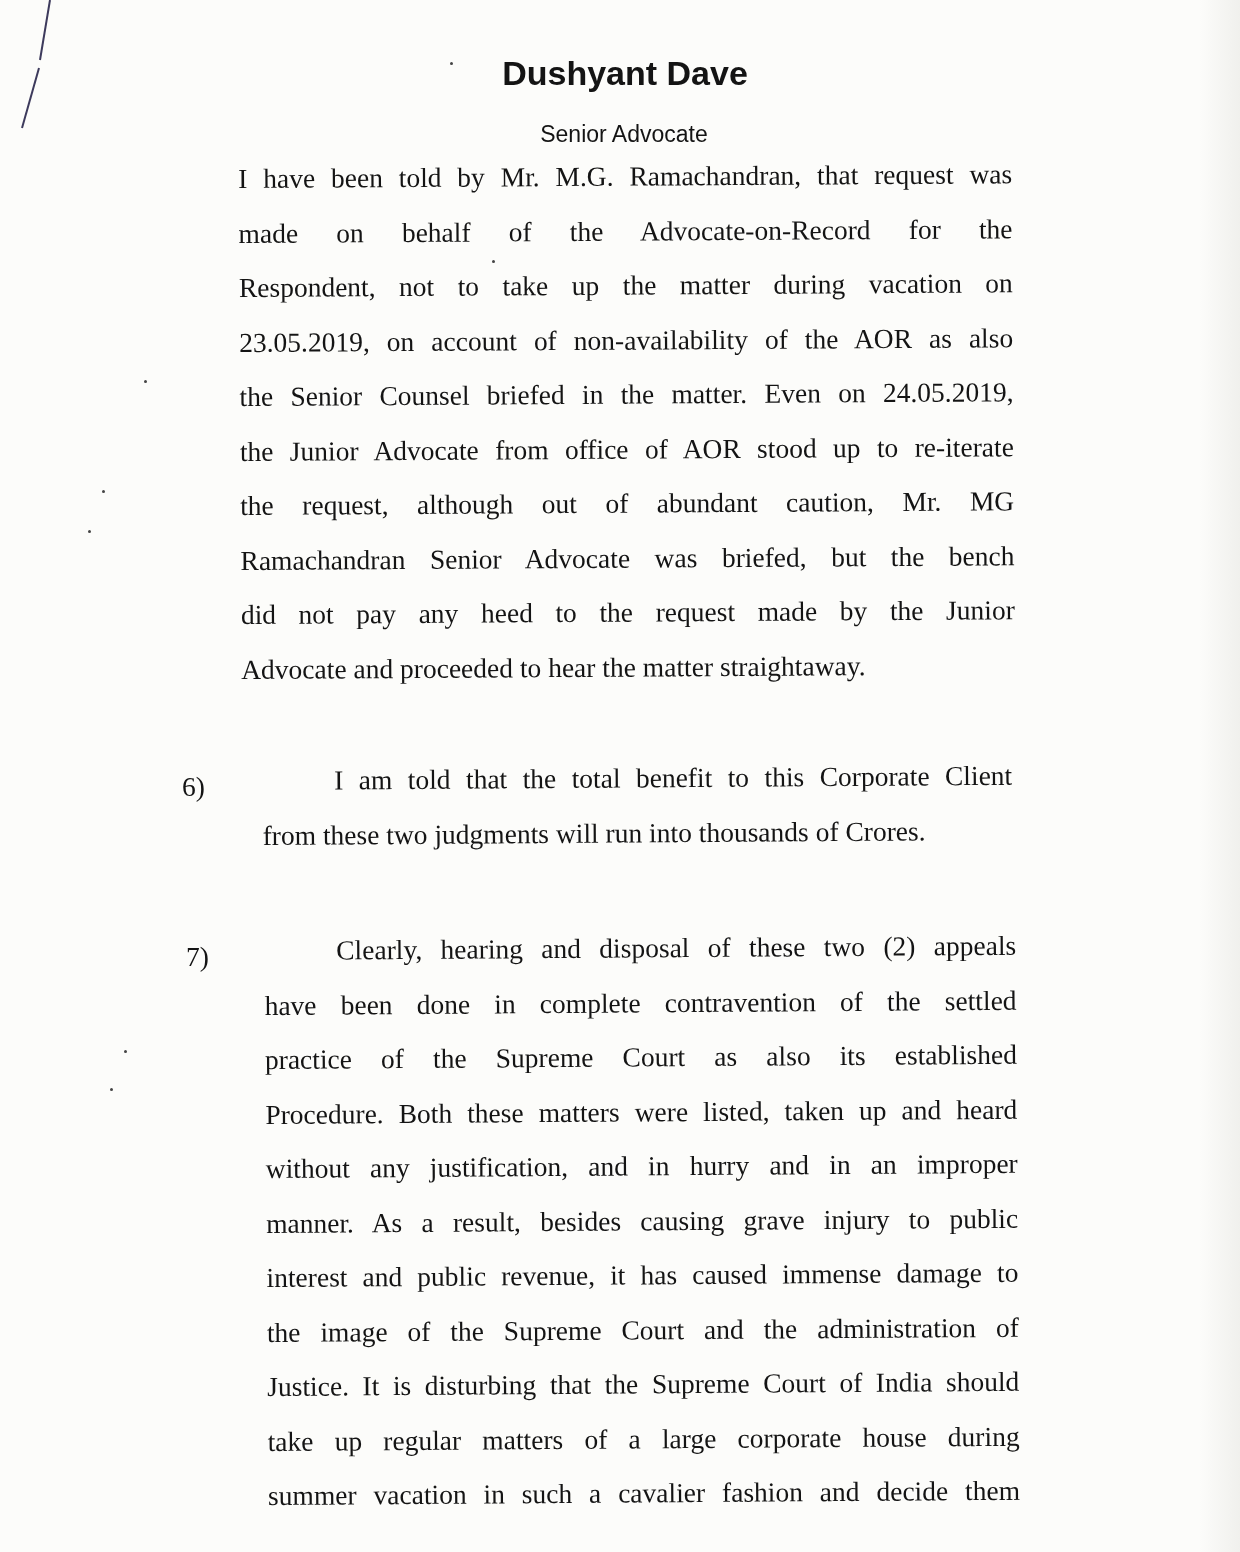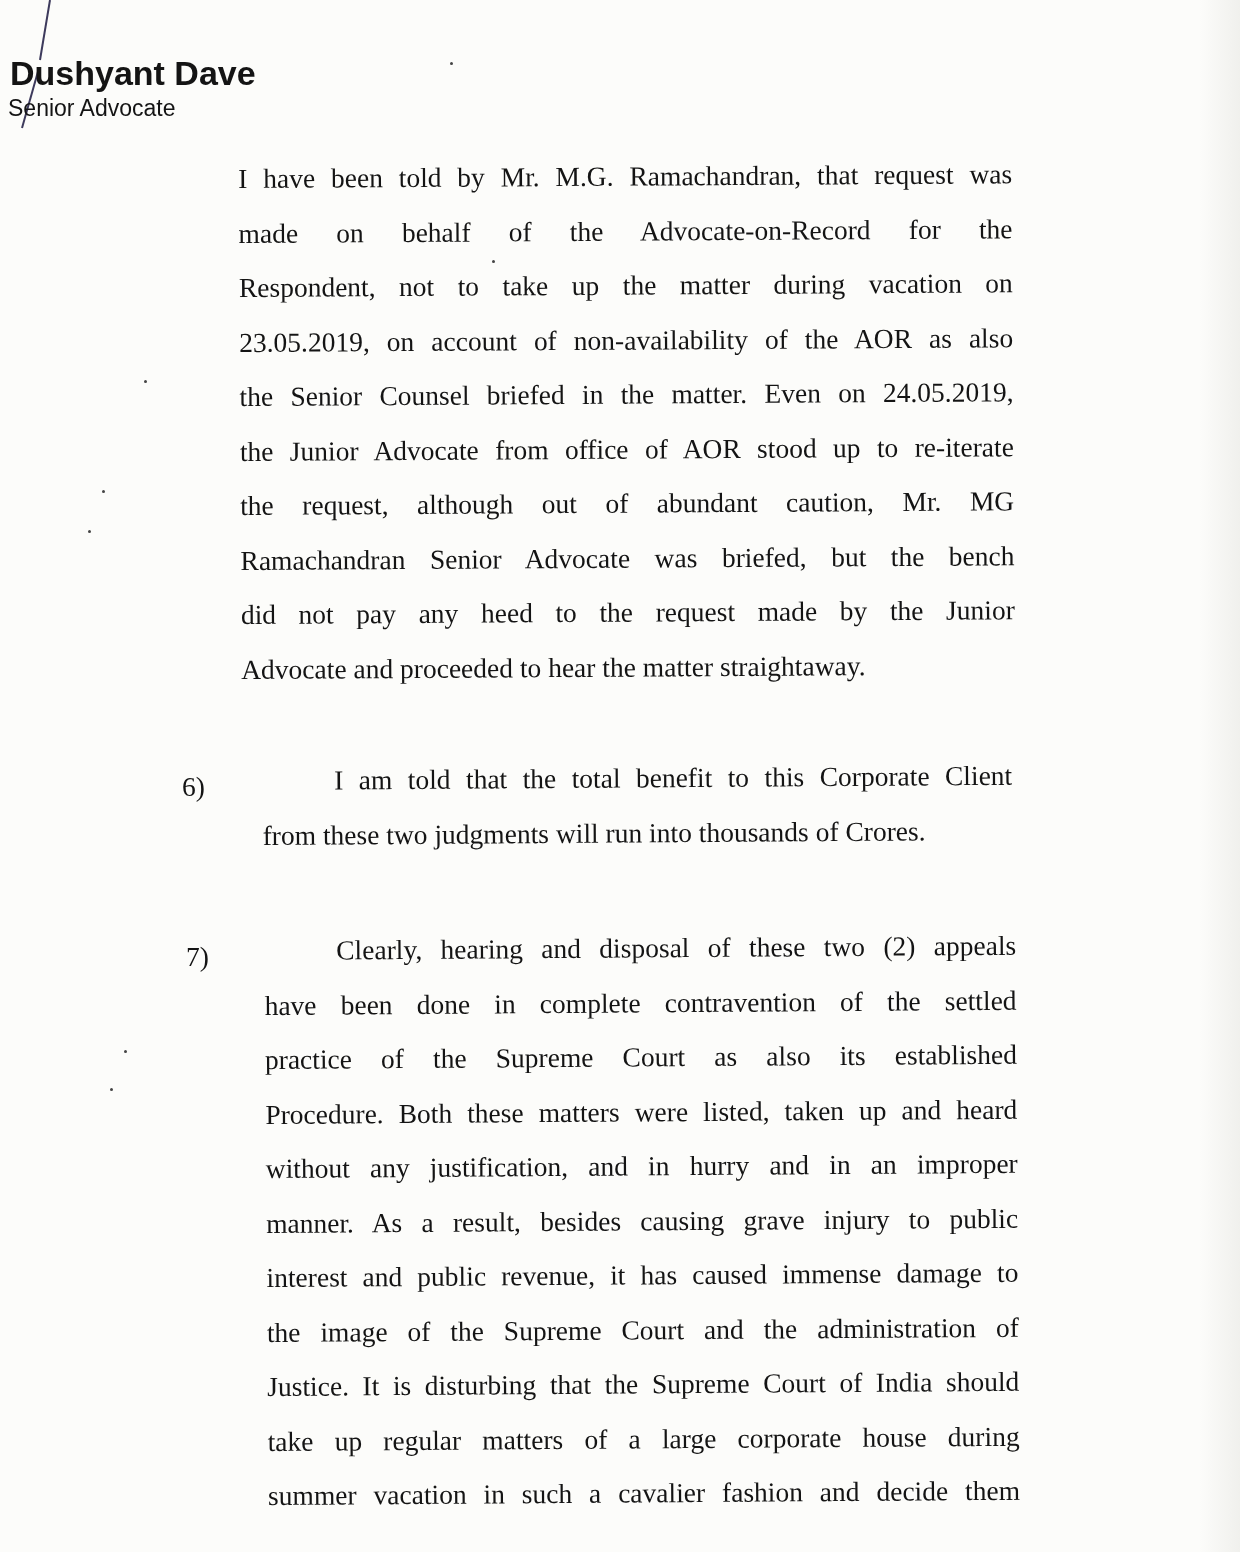--- a/index.html
+++ b/index.html
@@ -7,29 +7,29 @@
     width: 1240px; height: 1552px; position: relative; overflow: hidden;
     background: #fcfcfa;
     color: #141414;
     font-family: "Liberation Serif", "DejaVu Serif", serif;
   }
   .page { position: absolute; inset: 0; }
   .pen-mark {
     position: absolute; left: 20px; top: 0; width: 34px; height: 130px;
   }
   .letterhead {
-    position: absolute; left: 0; right: 0; top: 52px; 
+    position: absolute; left: 0; right: 0; top: 52px; text-align: center;
     font-family: "Liberation Sans", "DejaVu Sans", sans-serif;
   }
   .lh-name {
     font-size: 34px; font-weight: bold; letter-spacing: 0px; line-height: 42px;
     padding-left: 10px;
   }
   .lh-title {
-    font-size: 23px; line-height: 28px; padding-left: 8px;
+    font-size: 23px; line-height: 28px; padding-left: 8px; margin-top: 26px;
   }
   .para {
     position: absolute;
     font-size: 27.5px;
     line-height: 54.5px;
     text-align: justify;
   }
   .line { display: block; white-space: nowrap; text-align-last: justify; text-align: justify; }
   .line.last { text-align-last: left; }
   .p1 { left: 238px; top: 152px; width: 774px; transform: rotate(-0.35deg); transform-origin: left top; }

